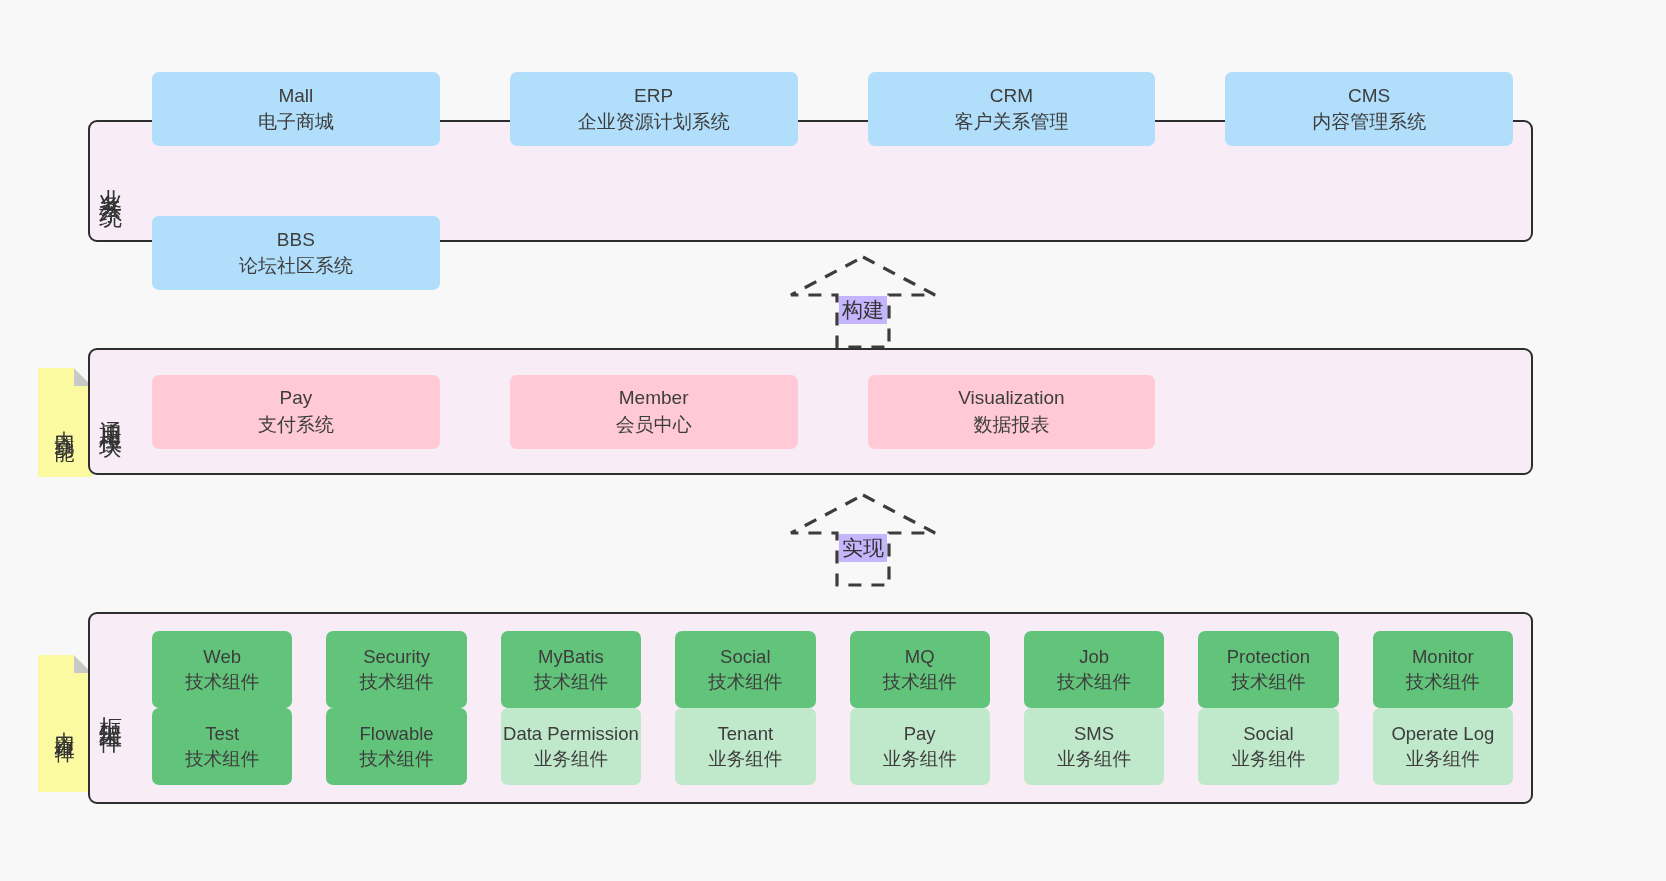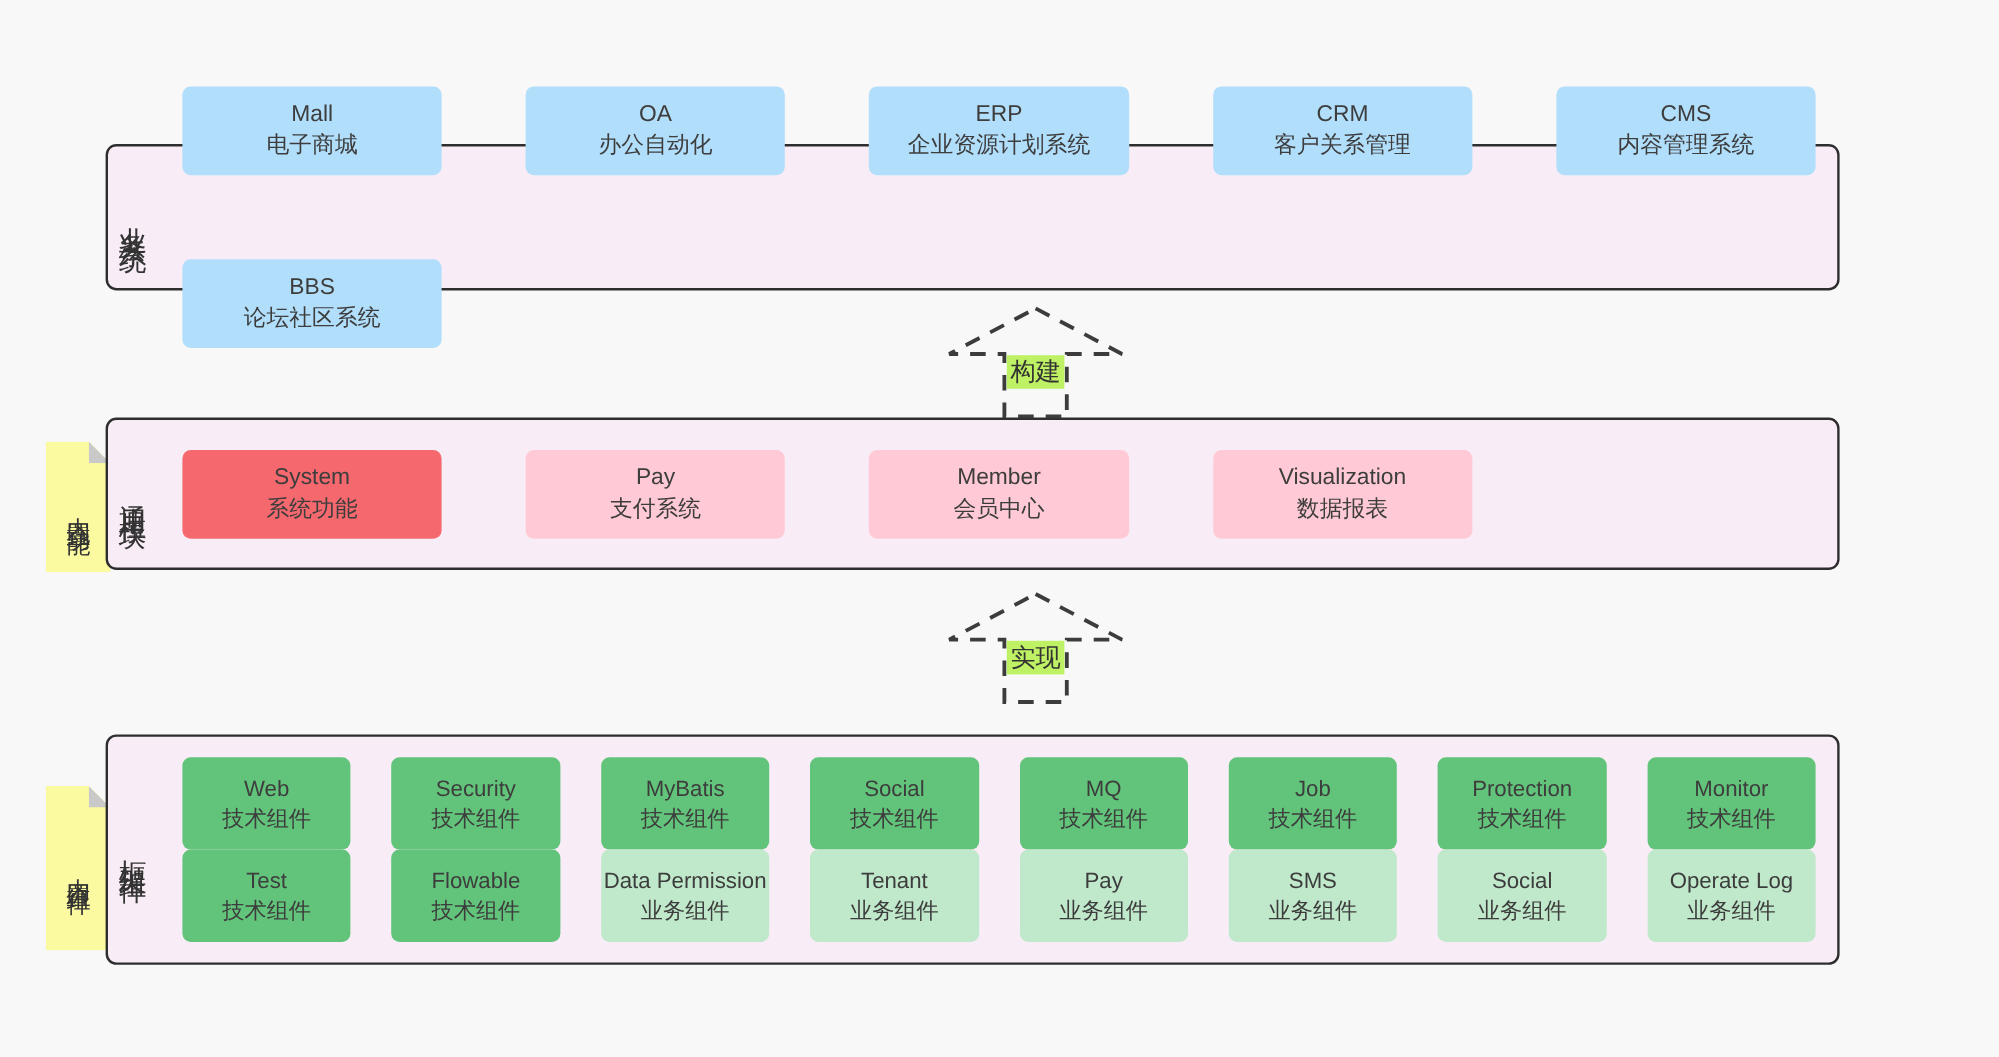--- a/index.html
+++ b/index.html
@@ -18,21 +18,21 @@
   #band-business{top:120px;height:122px;}
   #band-modules{top:348px;height:127px;}
   #band-framework{top:612px;height:192px;}
   .side-label{
     writing-mode:vertical-rl;text-orientation:upright;
     font-size:23px;letter-spacing:5px;line-height:1;
     align-self:center;margin-left:9px;color:#333;
     white-space:nowrap;
   }
   .boxes{
-    flex:1;display:grid;grid-template-columns:repeat(5,1fr);
+    flex:1;display:grid;grid-template-columns:repeat(4,1fr);
     gap:70px;align-content:center;padding:0 18px 0 30px;
   }
   .rows{
     flex:1;display:flex;flex-direction:column;justify-content:center;
     padding:0 18px 0 30px;
   }
   .row{display:grid;grid-template-columns:repeat(8,1fr);gap:34px;}
   .box{
     border-radius:7px;display:flex;flex-direction:column;
     justify-content:center;align-items:center;text-align:center;
@@ -59,21 +59,21 @@
     font-size:20px;letter-spacing:4px;line-height:1;color:#333;
     white-space:nowrap;
   }
   
   .arrow-figure{position:absolute;width:150px;height:96px;z-index:3;}
   #arrow-build{left:788px;top:254px;}
   #arrow-implement{left:788px;top:492px;}
   .arrow-figure svg{position:absolute;left:0;top:0;}
   .arrow-label{
     position:absolute;left:50%;top:42px;transform:translateX(-50%);
-    background:#bef264;padding:0 3px;font-size:21px;color:#333;
+    background:#c4b5fd;padding:0 3px;font-size:21px;color:#333;
     white-space:nowrap;
   }
 </style>
 </head>
 <body>
 
 <div class="sticky" id="sticky-modules">
   <svg class="fold" width="18" height="18">
     <polygon points="0,0 18,18 0,18" fill="#c9c9c9"></polygon>
   </svg>
@@ -87,24 +87,20 @@
 </div>
 
 <div class="band" id="band-business">
   <div class="side-label">业务系统</div>
   <div class="boxes">
     <div class="box blue">
       <div>Mall</div>
       <div>电子商城</div>
     </div>
     <div class="box blue">
-      <div>OA</div>
-      <div>办公自动化</div>
-    </div>
-    <div class="box blue">
       <div>ERP</div>
       <div>企业资源计划系统</div>
     </div>
     <div class="box blue">
       <div>CRM</div>
       <div>客户关系管理</div>
     </div>
     <div class="box blue">
       <div>CMS</div>
       <div>内容管理系统</div>
@@ -119,24 +115,20 @@
 <div class="arrow-figure" id="arrow-build">
   <svg width="150" height="96">
     <polygon points="75,3 147,41 101,41 101,93 49,93 49,41 3,41" fill="none" stroke="#3c3c3c" stroke-width="3.2" stroke-dasharray="13 10"></polygon>
   </svg>
   <span class="arrow-label">构建</span>
 </div>
 
 <div class="band" id="band-modules">
   <div class="side-label">通用模块</div>
   <div class="boxes">
-    <div class="box red">
-      <div>System</div>
-      <div>系统功能</div>
-    </div>
     <div class="box pink">
       <div>Pay</div>
       <div>支付系统</div>
     </div>
     <div class="box pink">
       <div>Member</div>
       <div>会员中心</div>
     </div>
     <div class="box pink">
       <div>Visualization</div>

